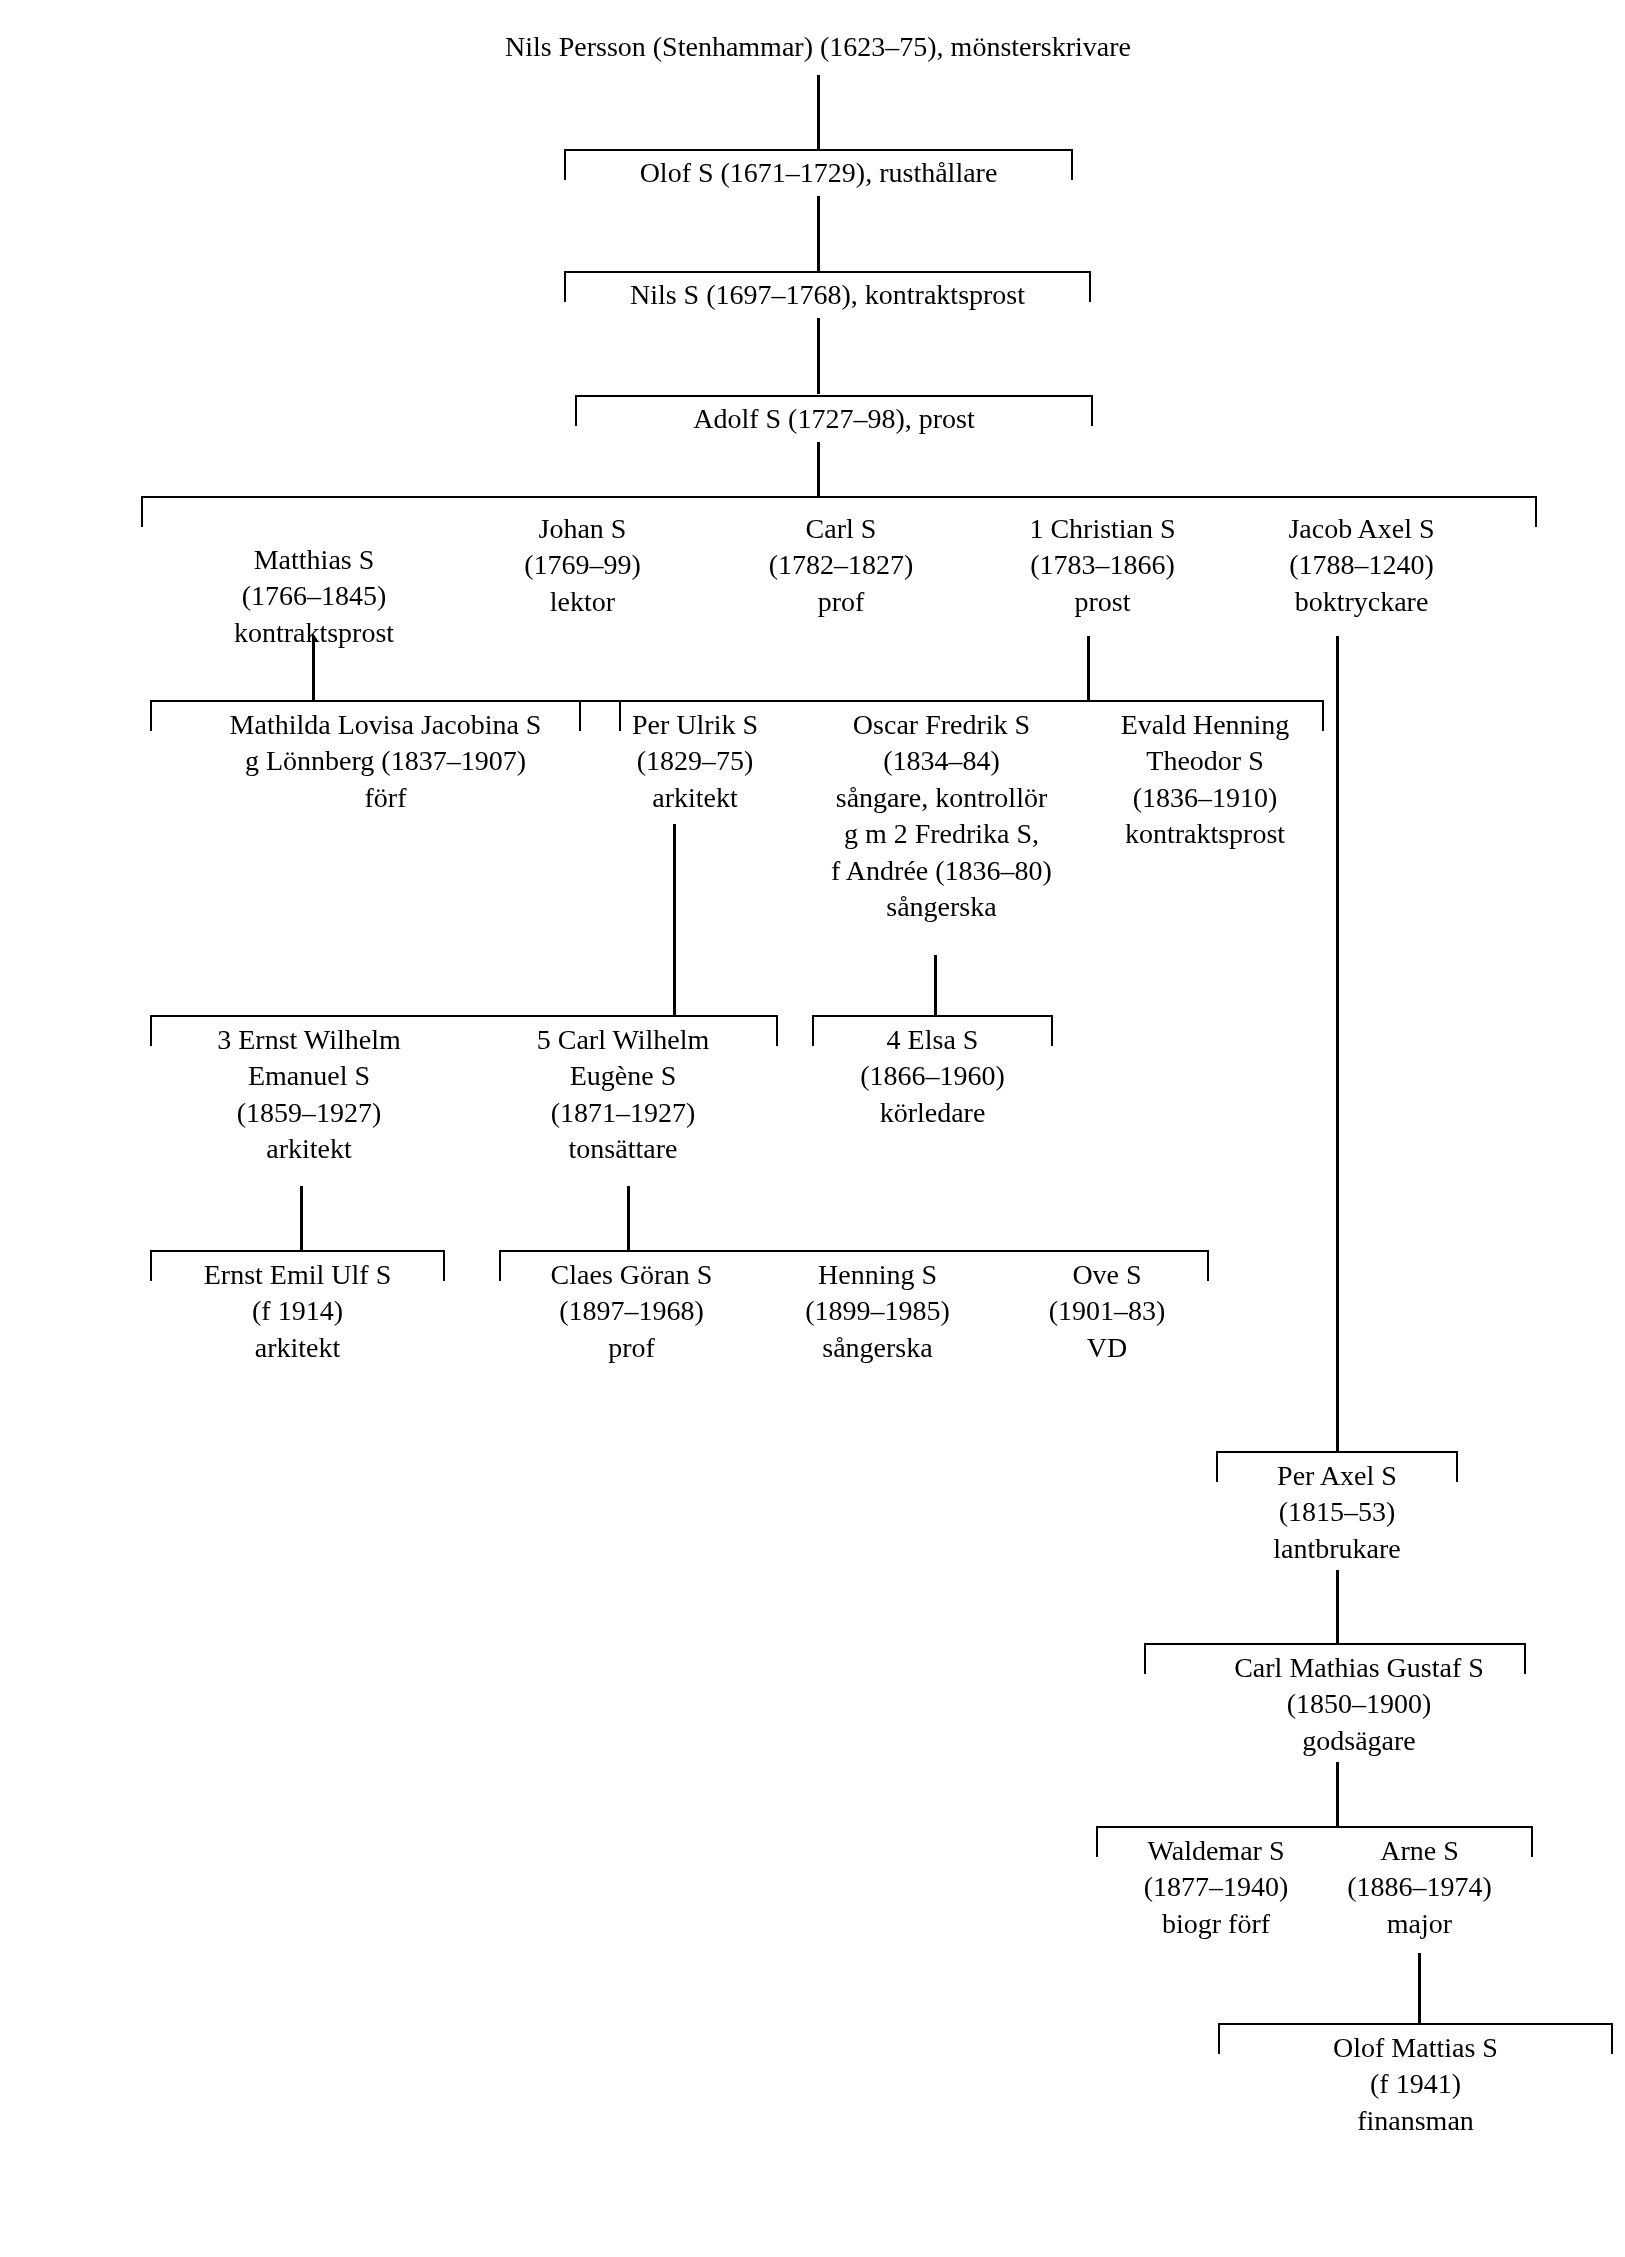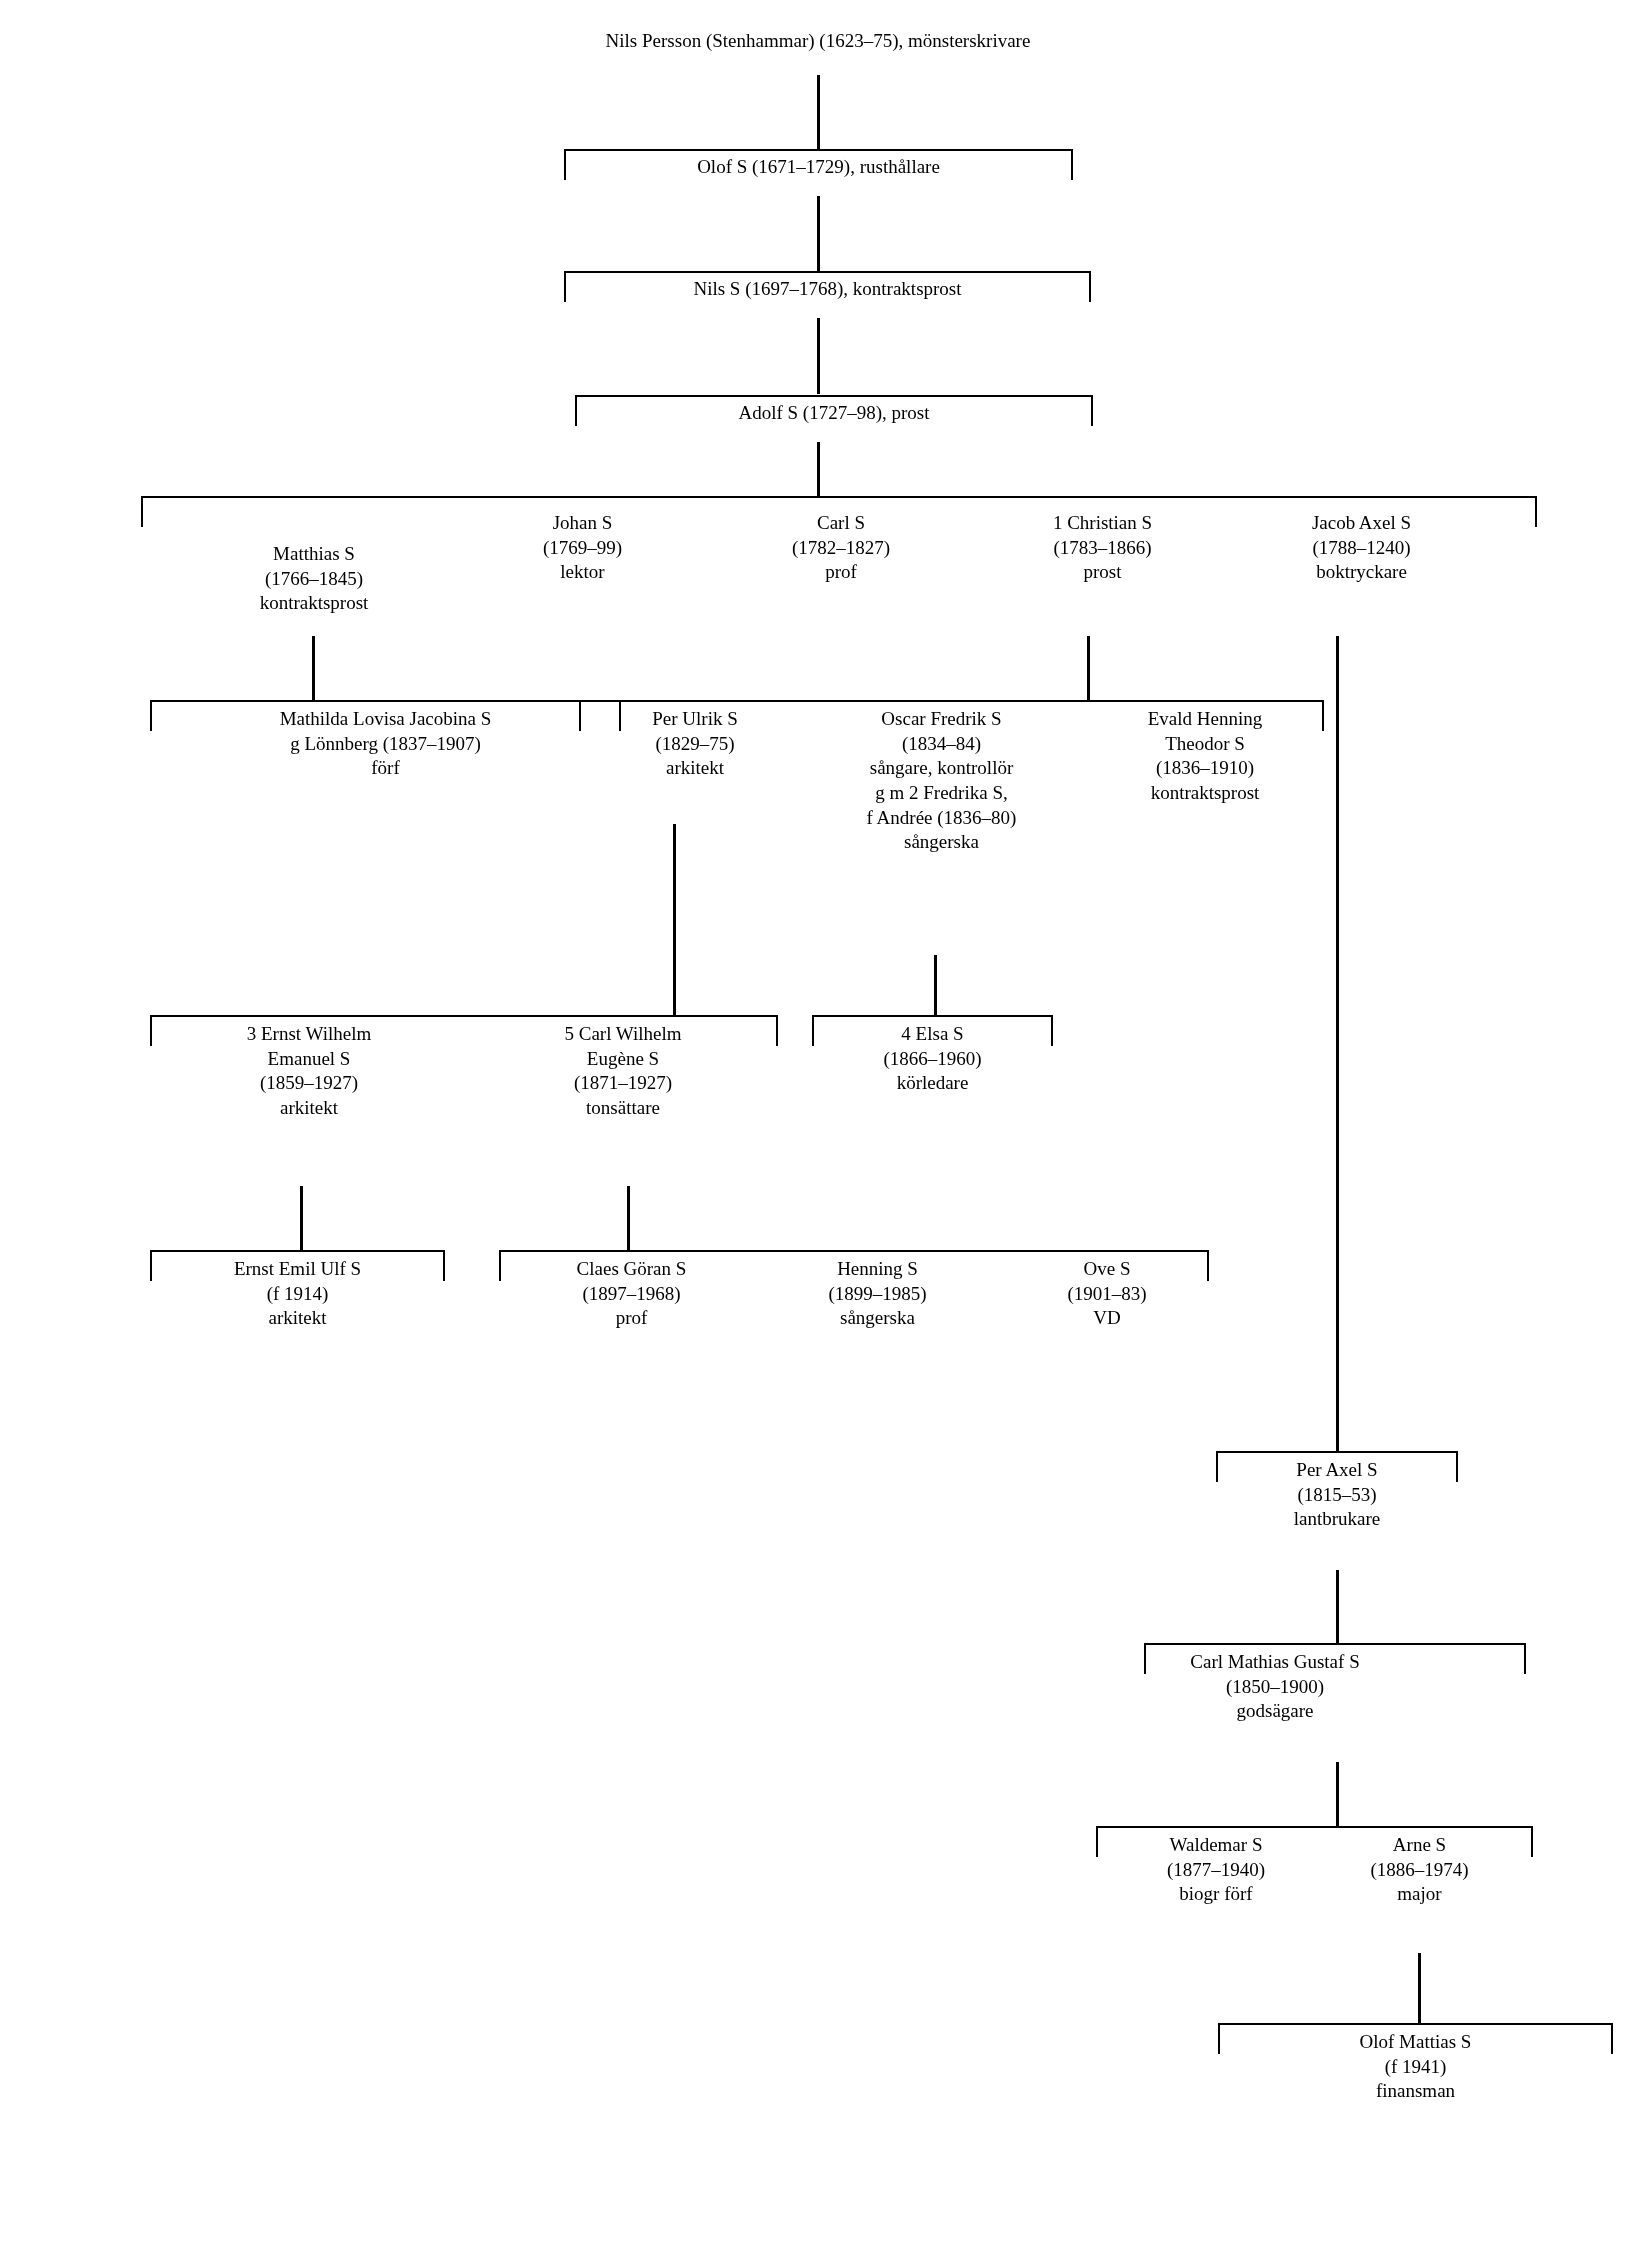--- a/index.html
+++ b/index.html
@@ -13,21 +13,21 @@
     width:1626px;
     height:2257px;
     background:#ffffff;
     overflow:hidden;
   }
   
   .node{
     position:absolute;
     text-align:center;
     line-height:1.30;
-    font-size:19px;
+    font-size:28px;
     white-space:nowrap;
   }
   .node .ln{display:block;}
   
   .bracket{
     position:absolute;
     border-top:2.7px solid #000;
     border-left:2.7px solid #000;
     border-right:2.7px solid #000;
     height:31px;
@@ -197,21 +197,21 @@
 
   <div class="bracket" style="left:1216px; top:1451px; width:242px;"></div>
   <div class="node" style="left:1216px; top:1458px; width:242px;">
     <span class="ln">Per Axel S</span>
     <span class="ln">(1815–53)</span>
     <span class="ln">lantbrukare</span>
   </div>
   <div class="vline" style="left:1336px; top:1570px; height:73px;"></div>
 
   <div class="bracket" style="left:1144px; top:1643px; width:382px;"></div>
-  <div class="node" style="left:1084px; top:1650px; width:382px;">
+  <div class="node" style="left:1168px; top:1650px; width:382px;">
     <span class="ln">Carl Mathias Gustaf S</span>
     <span class="ln">(1850–1900)</span>
     <span class="ln">godsägare</span>
   </div>
   <div class="vline" style="left:1336px; top:1762px; height:64px;"></div>
 
   <div class="bracket" style="left:1096px; top:1826px; width:437px;"></div>
   <div class="node" style="left:1100px; top:1833px; width:232px;">
     <span class="ln">Waldemar S</span>
     <span class="ln">(1877–1940)</span>

